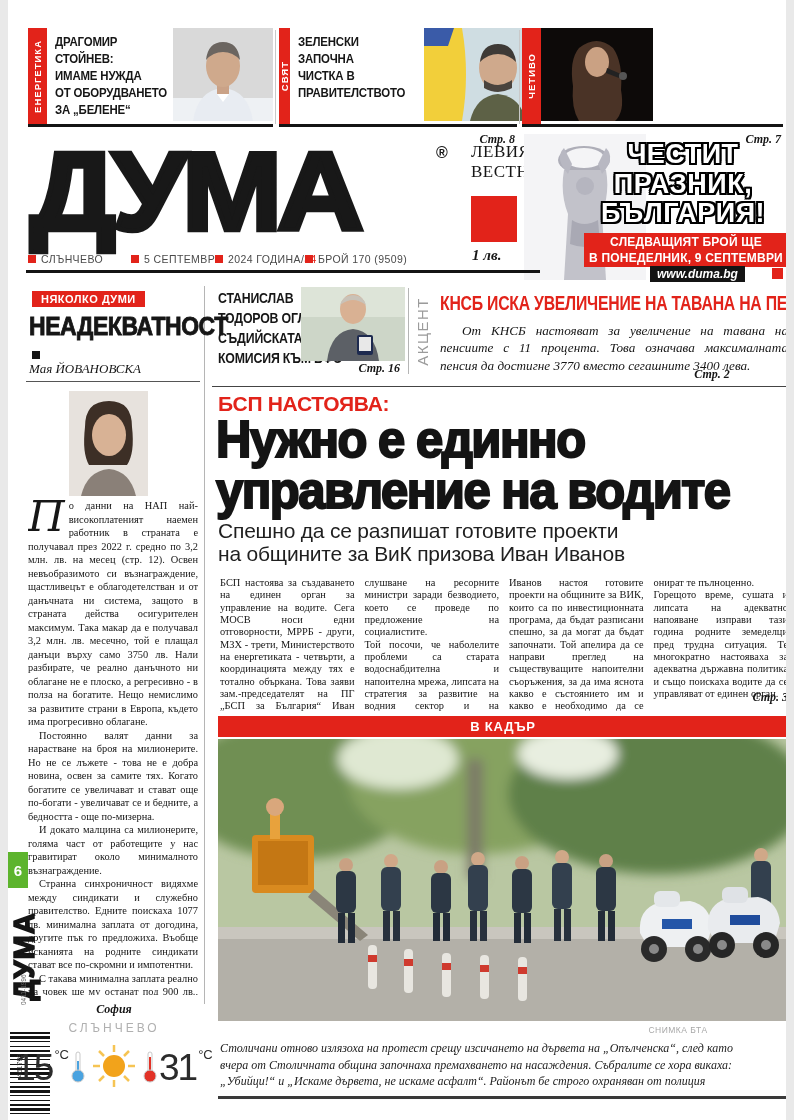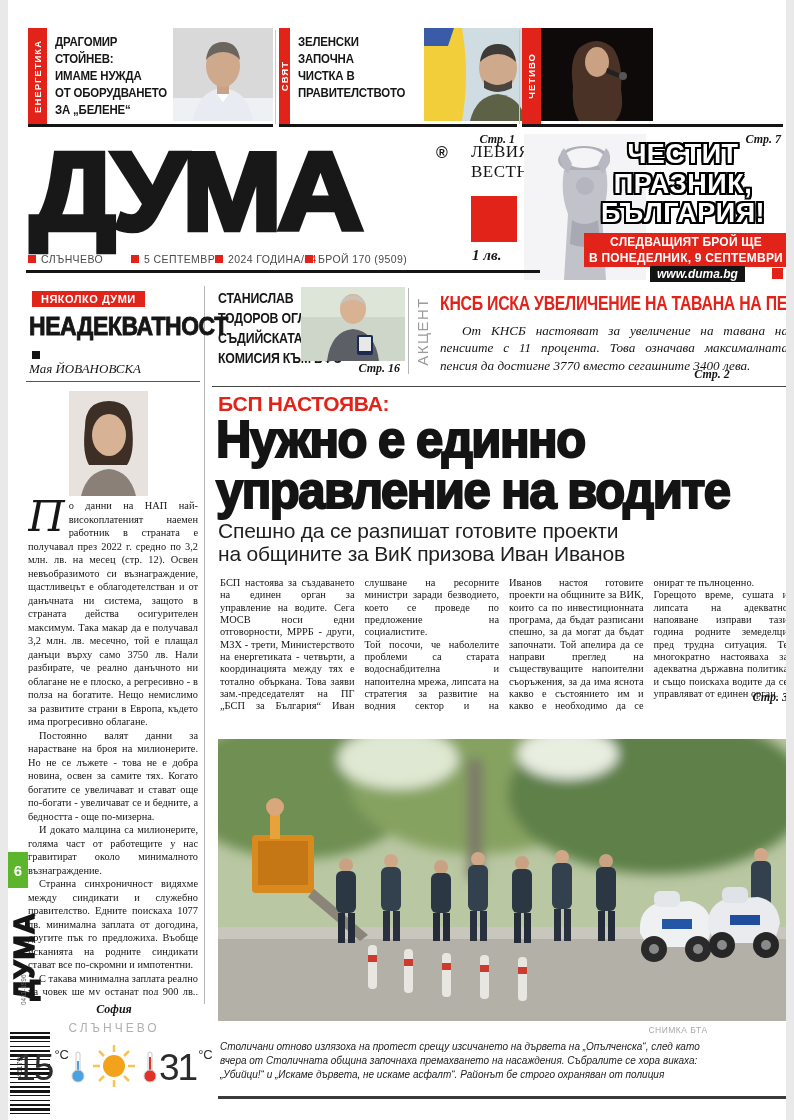--- a/index.html
+++ b/index.html
@@ -96,21 +96,21 @@
   .subhead{left:210px;top:519px;font-weight:normal;font-size:21px;line-height:1.1;letter-spacing:-0.2px;color:#1f1f1f;}
   .body-cols{left:212px;top:577px;width:568px;height:134px;display:flex;gap:10px;overflow:hidden;}
   .body-cols .col{flex:1;font-family:"Liberation Serif",serif;font-size:10.4px;line-height:12.35px;text-align:justify;}
   .main-page{left:700px;top:690px;width:80px;text-align:right;}
 
   
   .kadar{left:210px;top:716px;width:570px;height:21px;background:#e2231a;color:#fff;font-weight:bold;font-size:13px;
          letter-spacing:0.8px;display:flex;align-items:center;justify-content:center;}
   .news-photo{left:210px;top:739px;}
   .credit{left:560px;top:1025px;width:220px;text-align:center;color:#a8a8a8;font-size:8.5px;letter-spacing:0.5px;}
-  .caption{left:212px;top:1040px;width:566px;font-family:Liberation Sans, sans-serif;font-style:italic;font-size:10px;
+  .caption{left:212px;top:1040px;width:566px;font-family:Liberation Serif, serif;font-style:italic;font-size:12px;
            line-height:1.38;color:#222;}
   .bottom-rule{left:210px;top:1096px;width:570px;height:3px;background:#3a3a3a;}
 </style>
 </head>
 <body>
 
 <div id="page">
 
   <div class="abs teaser" style="left:20px;width:245px;">
     <div class="teaser-tag">
@@ -151,21 +151,21 @@
           <rect width="118" height="93" fill="#cfdde2"></rect>
           <path d="M0 0 h38 q8 46 0 93 h-38 z" fill="#f2cf3a"></path>
           <path d="M0 0 h30 l-6 18 h-24 z" fill="#3a5ba8"></path>
           <ellipse cx="74" cy="40" rx="19" ry="23" fill="#cfa98c"></ellipse>
           <path d="M56 34 Q58 16 74 16 Q90 16 92 34 Q84 26 74 26 Q64 26 56 34 Z" fill="#3e3a36"></path>
           <path d="M60 52 Q74 62 88 52 L88 60 Q74 68 60 60 Z" fill="#4a443e"></path>
           <path d="M46 93 Q52 68 74 66 Q96 68 102 93 Z" fill="#5d6146"></path>
         </svg>
     </div>
   </div>
-  <div class="abs pageref" style="left:271px;top:132px;width:236px;text-align:right;">Стр. 1</div>
+  <div class="abs pageref" style="left:271px;top:132px;width:236px;text-align:right;">Стр. 8</div>
   <div class="abs vdiv" style="left:511px;"></div>
 
   <div class="abs teaser" style="left:514px;width:261px;">
     <div class="teaser-tag">
         <span>ЧЕТИВО</span>
       </div>
     <div class="teaser-photo">
       <svg width="112" height="93" viewBox="0 0 112 93">
           <rect width="112" height="93" fill="#0d0a09"></rect>
           <path d="M38 20 Q56 6 72 20 Q82 34 80 62 Q84 84 74 93 L38 93 Q30 80 32 58 Q28 32 38 20 Z" fill="#4a3326"></path>
@@ -309,20 +309,23 @@
   <div class="abs body-cols">
     <div class="col pre">БСП настоява за създаването на единен орган за управление на водите. Сега МОСВ носи едни отговорности, МРРБ - други, МЗХ - трети, Министерството на енергетиката - четвърти, а координацията между тях е тотално объркана. Това заяви зам.-председателят на ПГ „БСП за България“ Иван Иванов по време на парламентарното из-</div>
     <div class="col pre">слушване на ресорните министри заради безводието, което се проведе по предложение на социалистите.
 Той посочи, че наболелите проблеми са старата водоснабдителна и напоителна мрежа, липсата на стратегия за развитие на водния сектор и на санитарно-охранителни зони на язовирите, които се използват за питейни нужди.</div>
     <div class="col pre">Иванов настоя готовите проекти на общините за ВИК, които са по инвестиционната програма, да бъдат разписани спешно, за да могат да бъдат започнати. Той апелира да се направи преглед на съществуващите напоителни съоръжения, за да има яснота какво е състоянието им и какво е необходимо да се направи, за да функци-</div>
     <div class="col pre">онират те пълноценно.
 Горещото време, сушата и липсата на адекватно напояване изправи тази година родните земеделци пред трудна ситуация. Те многократно настояваха за адекватна държавна политика и също поискаха водите да се управляват от единен орган.</div>
   </div>
   <div class="abs pageref main-page">Стр. 3</div>
 
+  <div class="abs kadar">
+      <span>В КАДЪР</span>
+    </div>
   <div class="abs news-photo">
     <svg width="570" height="282" viewBox="0 0 570 282">
       <defs>
           <filter id="bl">
             <feGaussianBlur stdDeviation="6"></feGaussianBlur>
           </filter>
         </defs>
       <rect width="570" height="282" fill="#b9c7a2"></rect>
       <g filter="url(#bl)">
         <ellipse cx="80" cy="50" rx="120" ry="70" fill="#6f8f53"></ellipse>

